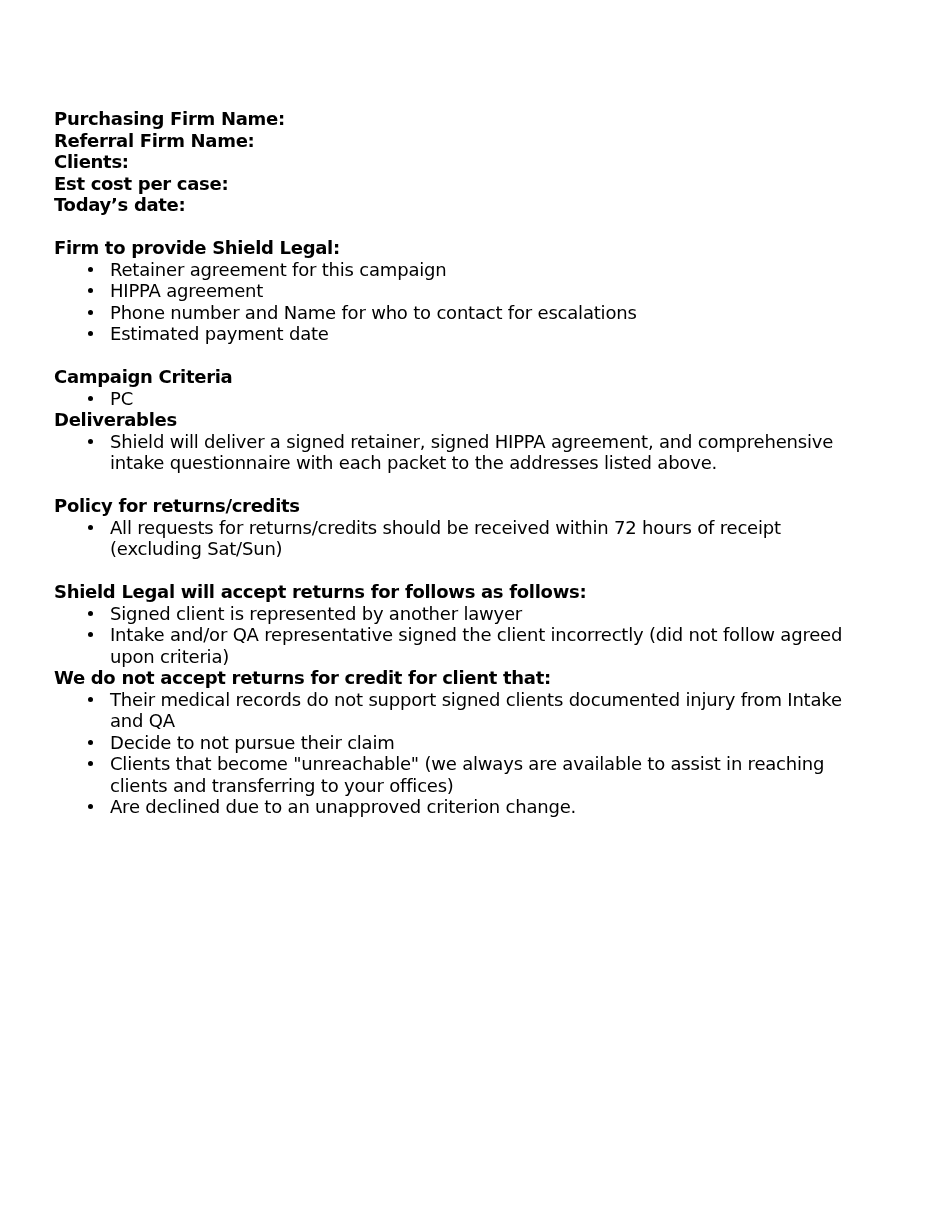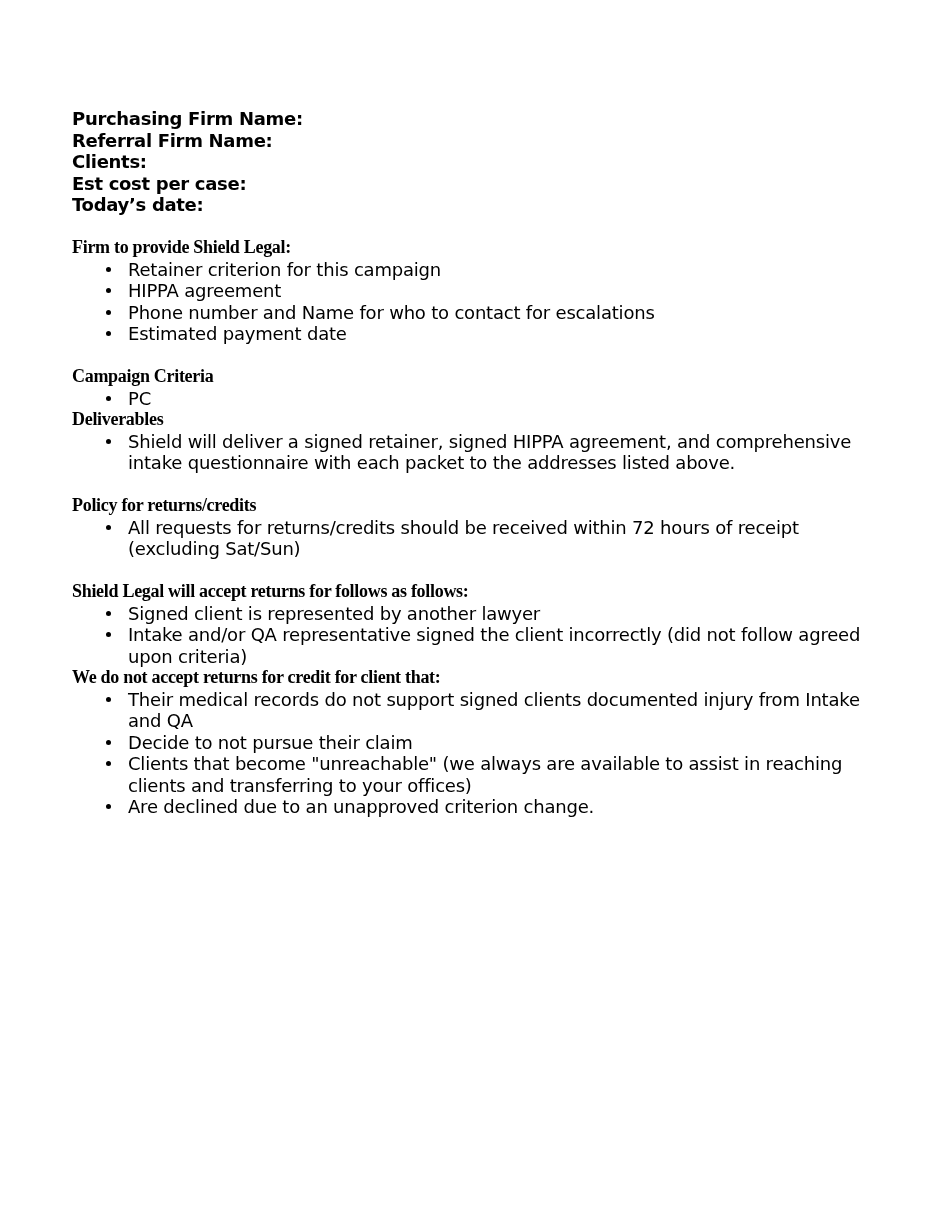--- a/index.html
+++ b/index.html
@@ -10,27 +10,26 @@
     background: #ffffff;
     color: #000000;
     font-family: "DejaVu Sans", "Liberation Sans", sans-serif;
     font-size: 18px;
     line-height: 21.5px;
     -webkit-font-smoothing: antialiased;
   }
   .page {
     width: 935px;
     height: 1210px;
-    padding: 108px 69px 0 72px;
+    padding: 108px 69px 0 54px;
     overflow: hidden;
   }
   .heading {
     font-weight: bold;
     letter-spacing: -0.3px;
-    font-family: Liberation Serif, serif;
   }
   .field-line {
     font-weight: bold;
     letter-spacing: -0.3px;
   }
   .blank-line {
     height: 21.5px;
   }
   ul.bullets {
     margin: 0;
@@ -63,21 +62,21 @@
     <div class="field-line">Clients:</div>
     <div class="field-line">Est cost per case:</div>
     <div class="field-line">Today’s date:</div>
   </div>
 
   <div class="blank-line"></div>
 
   <section>
     <div class="heading">Firm to provide Shield Legal:</div>
     <ul class="bullets">
-      <li><span class="dot"></span><span>Retainer criterion for this campaign</span></li>
+      <li><span class="dot"></span><span>Retainer agreement for this campaign</span></li>
       <li><span class="dot"></span><span>HIPPA agreement</span></li>
       <li><span class="dot"></span><span>Phone number and Name for who to contact for escalations</span></li>
       <li><span class="dot"></span><span>Estimated payment date</span></li>
     </ul>
   </section>
 
   <div class="blank-line"></div>
 
   <section>
     <div class="heading">Campaign Criteria</div>

